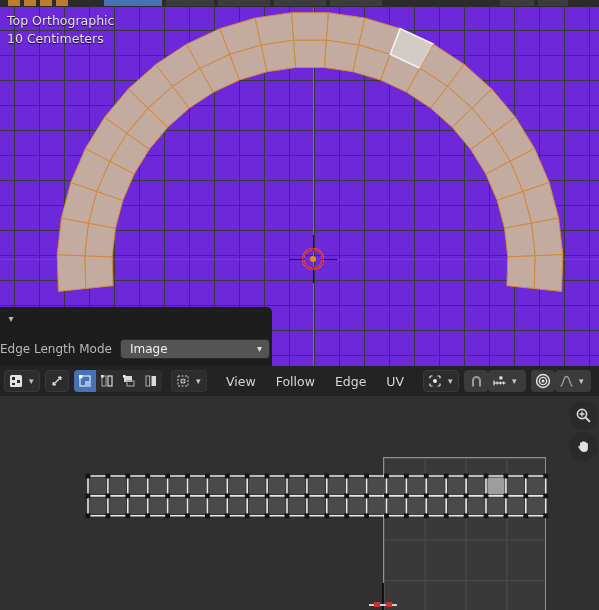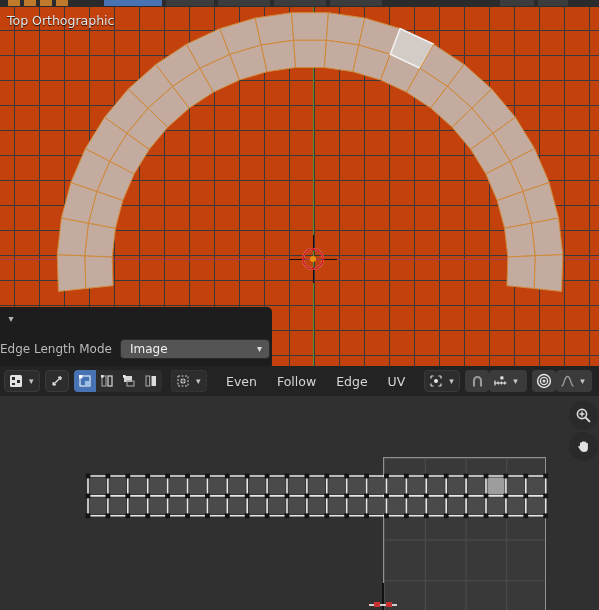--- a/index.html
+++ b/index.html
@@ -8,21 +8,21 @@
        -webkit-font-smoothing:antialiased;}
   #app{position:relative;width:599px;height:610px;overflow:hidden;background:#2e2e2e;}
 
   
   .topstrip{position:absolute;left:0;top:0;width:599px;height:7px;background:#2b2b2b;overflow:hidden;}
   .topstrip .tab{position:absolute;top:0;height:6px;background:#c07a2c;}
   .topstrip .btn{position:absolute;top:0;height:6px;background:#3c3c3c;}
   .topstrip .btnblue{position:absolute;top:0;height:6px;background:#4772b3;}
 
   
-  .viewport{position:absolute;left:0;top:7px;width:599px;height:359px;background:#c2410c;overflow:hidden;}
+  .viewport{position:absolute;left:0;top:7px;width:599px;height:359px;background:#6d28d9;overflow:hidden;}
   .vp-grid{position:absolute;inset:0;
     background-image:
       linear-gradient(to right,#383838 1px,transparent 1px),
       linear-gradient(to bottom,#383838 1px,transparent 1px),
       linear-gradient(to right,#3f3f3f 1px,transparent 1px),
       linear-gradient(to bottom,#3f3f3f 1px,transparent 1px);
     background-size:25px 25px,25px 25px,100px 100px,100px 100px;
     background-position:-11px -2px,-11px -2px,-11px -2px,-11px -2px;}
   .axis-x{position:absolute;left:0;top:252px;width:599px;height:1px;background:#a0404a;}
   .axis-y{position:absolute;left:313px;top:0;width:1px;height:359px;background:#5a8f2b;}
@@ -179,20 +179,21 @@
       <div class="cv" style="left:0;top:-24px;height:16px;"></div>
       <div class="cv" style="left:0;top:8px;height:16px;"></div>
       <div class="ring"></div>
       <div class="ringdash"></div>
       <div class="ringdash2"></div>
       <div class="dot"></div>
     </div>
 
     <div class="vp-text">
       <div>Top Orthographic</div>
+      <div>10 Centimeters</div>
     </div>
 
     <div class="oppanel">
       <div class="ophead">
         <span class="chev">▾</span>
       </div>
       <div class="oprow">
         <span class="oplabel">Edge Length Mode</span>
         <div class="dropdown">
           <span class="dval">Image</span>
@@ -266,21 +267,21 @@
           <rect x="2" y="2" width="10" height="10" fill="none" stroke="#cfcfcf" stroke-width="1" stroke-dasharray="2 1.5"></rect>
           <circle cx="7" cy="7" r="2.6" fill="#e0e0e0"></circle>
           <path d="M7 4.4 L7 9.6 M4.4 7 L9.6 7" stroke="#2a2a2a" stroke-width="1"></path>
         </svg>
       </span>
       <span class="chev-sm">▾</span>
     </div>
 
     <div class="hgap"></div>
 
-    <span class="menu">Even</span>
+    <span class="menu">View</span>
     <span class="menu">Follow</span>
     <span class="menu">Edge</span>
     <span class="menu">UV</span>
 
     <div class="hgap"></div>
 
     <div class="btnbox" style="width:36px;">
       <span class="iconbtn">
         <svg width="14" height="14" viewBox="0 0 14 14">
           <path d="M2 2 L2 4.6 M2 2 L4.6 2 M12 2 L9.4 2 M12 2 L12 4.6

